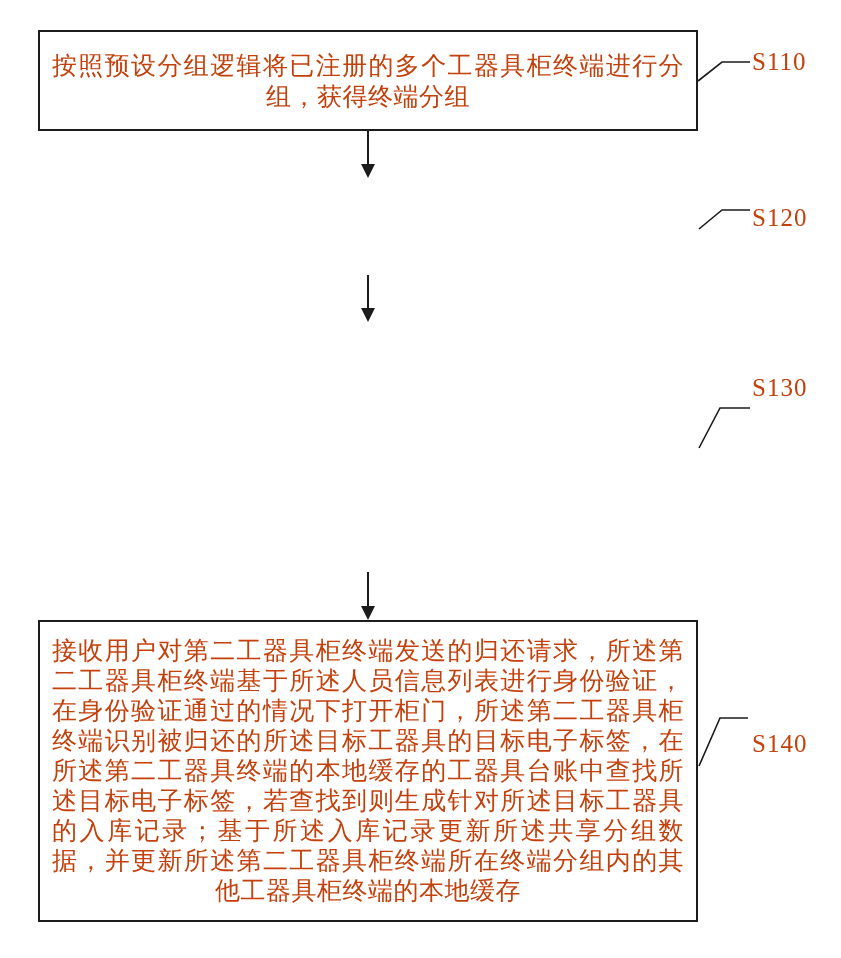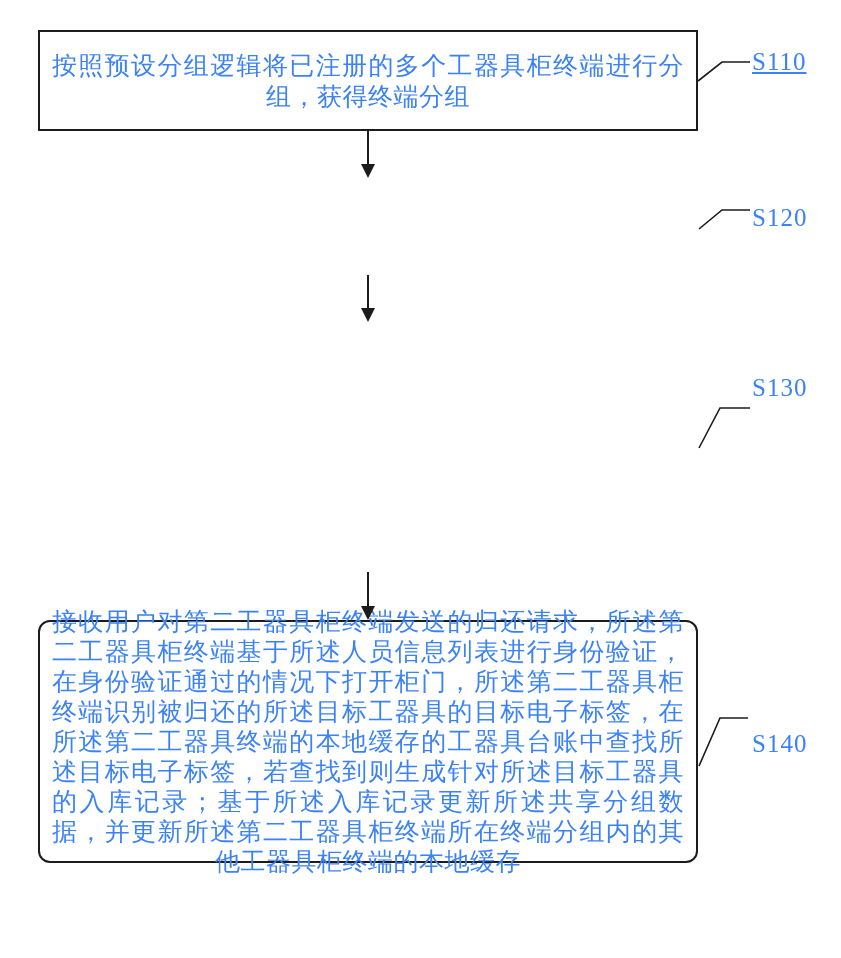--- a/index.html
+++ b/index.html
@@ -1,21 +1,21 @@
 <!DOCTYPE html>
 <html><head>
 <meta charset="utf-8">
 <style>
   html, body { margin: 0; padding: 0; background: #ffffff; }
   .canvas {
     position: relative;
     width: 841px;
     height: 958px;
     background: #ffffff;
-    color: #3b82f6;
+    color: #c2410c;
     font-family: "Liberation Serif", "DejaVu Serif", serif;
     overflow: hidden;
   }
   .flow-box {
     position: absolute;
     left: 38px;
     width: 660px;
     box-sizing: border-box;
     border: 2px solid #1c1c1c;
     background: #ffffff;
@@ -30,41 +30,41 @@
     font-size: 25px;
     line-height: 31px;
     text-align: justify;
     text-align-last: center;
     text-justify: inter-character;
     letter-spacing: 0.5px;
   }
   #box-s110 { top: 30px;  height: 101px; }
   #box-s120 { top: 178px; height: 97px;  }
   #box-s130 { top: 322px; height: 250px; }
-  #box-s140 { top: 620px; height: 243px; border-radius: 12px; }
+  #box-s140 { top: 620px; height: 302px; }
   #box-s140 p { line-height: 30px; }
 
   .overlay {
     position: absolute;
     top: 0; left: 0;
     width: 841px; height: 958px;
     pointer-events: none;
   }
   .step-label {
     position: absolute;
     left: 752px;
     width: 80px;
     height: 26px;
     line-height: 26px;
     font-size: 25px;
     letter-spacing: 1px;
     text-align: left;
     white-space: nowrap;
   }
-  #label-s110 { top: 49px; text-decoration: underline;  }
+  #label-s110 { top: 49px;  }
   #label-s120 { top: 205px; }
   #label-s130 { top: 375px; }
   #label-s140 { top: 731px; }
 </style>
 </head>
 <body>
 
 <div class="canvas">
 
   <div class="flow-box" id="box-s110">

